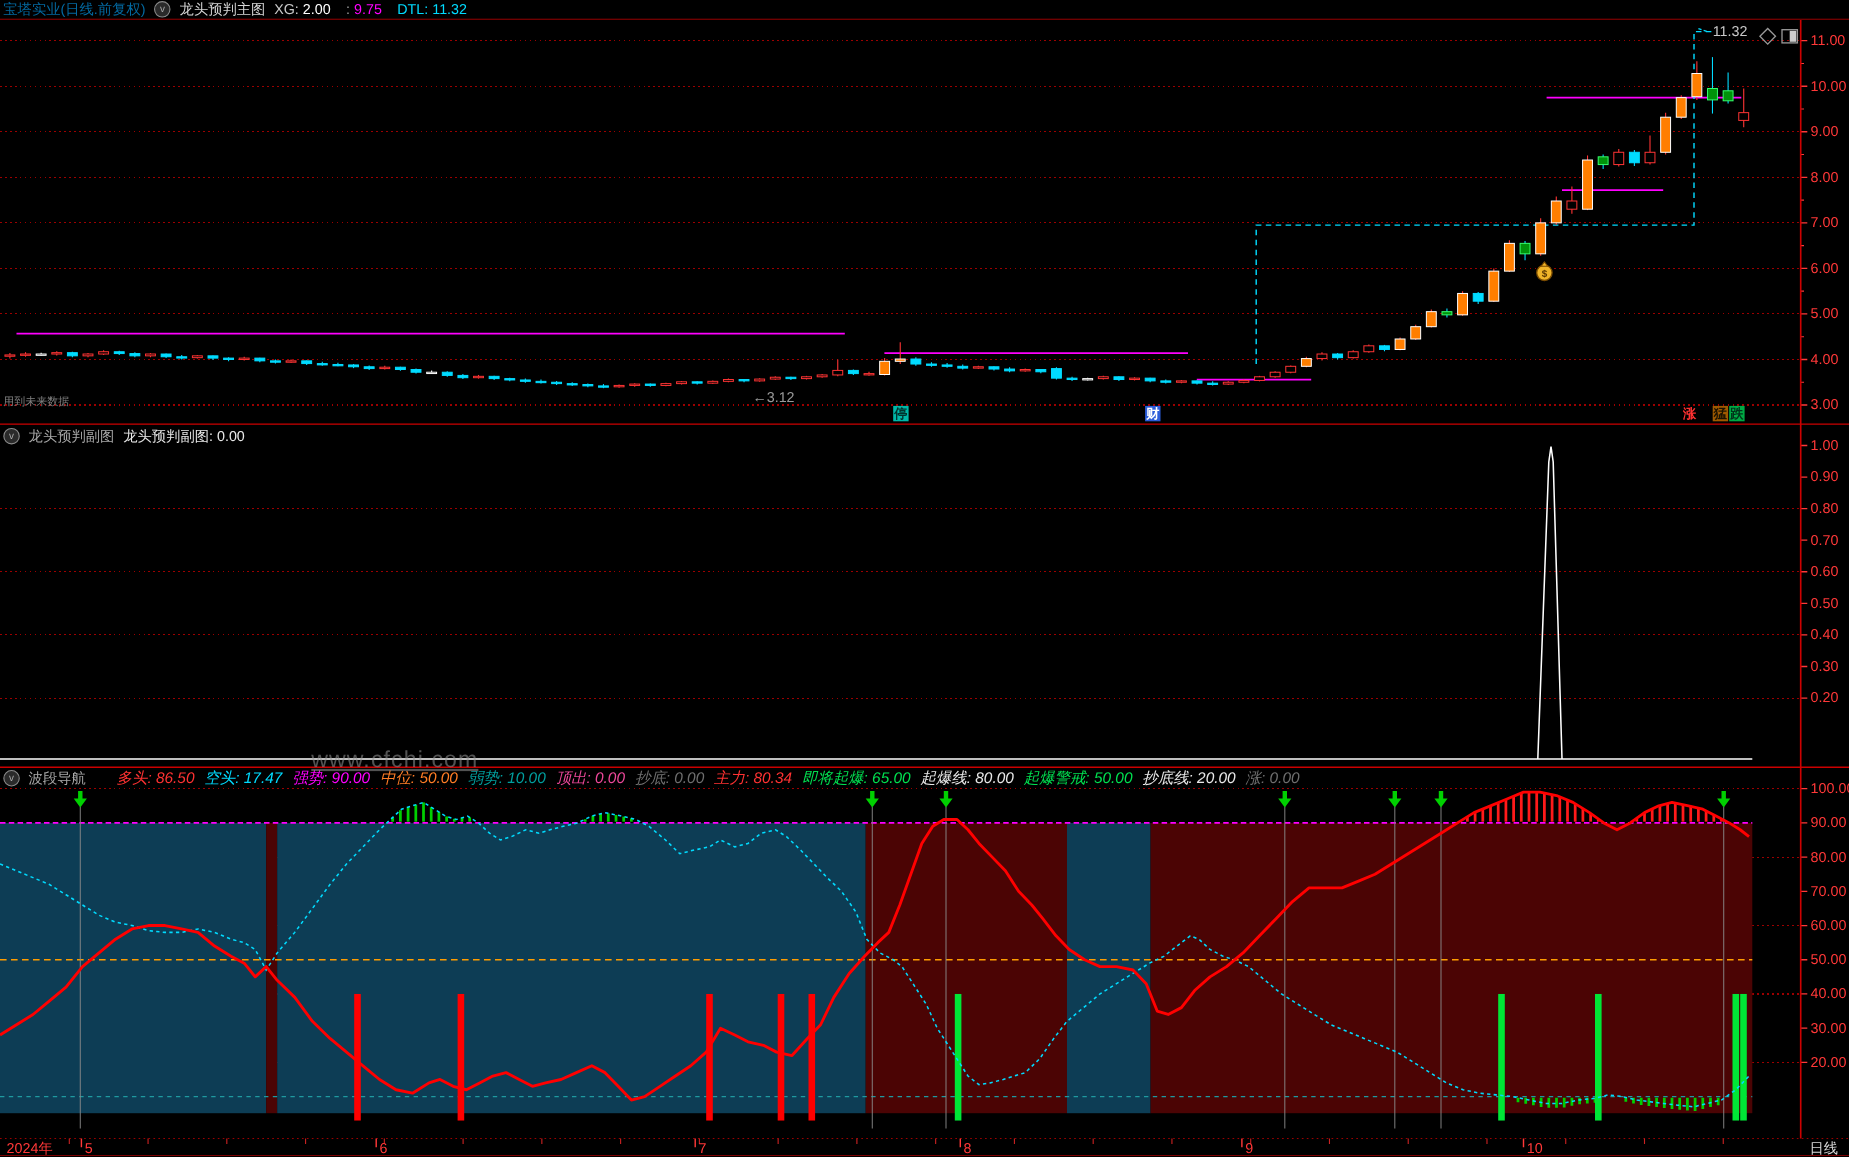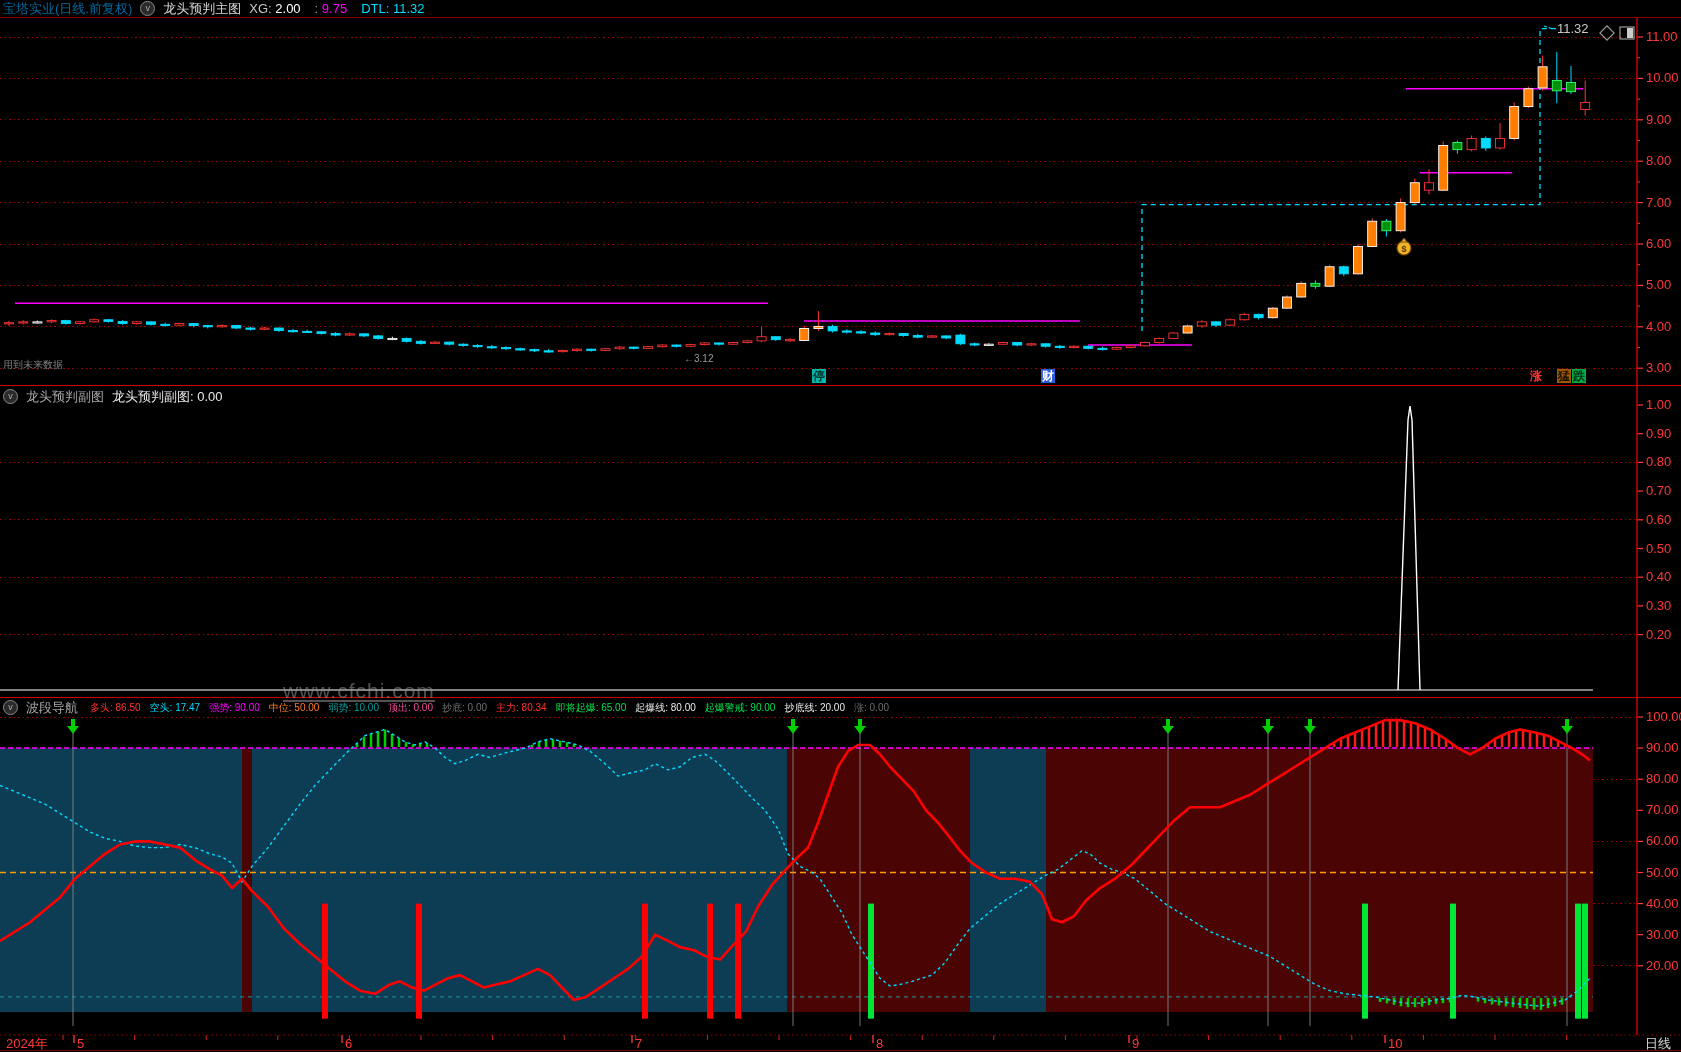--- a/index.html
+++ b/index.html
@@ -5,21 +5,21 @@
   html,body{margin:0;padding:0;background:#000;}
   #screen{position:relative;width:1681px;height:1052px;background:#000;overflow:hidden;
           font-family:"Liberation Sans","DejaVu Sans",sans-serif;}
   #chart{position:absolute;left:0;top:0;z-index:1;}
   .hdr{position:absolute;left:0;z-index:3;display:flex;align-items:center;gap:8px;
        font-size:13px;line-height:17px;white-space:nowrap;}
   #topbar{top:0;height:17px;width:100%;background:#000;border-bottom:1px solid #8b0000;padding-left:3px;}
   .circ{display:inline-flex;align-items:center;justify-content:center;width:13px;height:13px;
         border:1px solid #8a8a8a;border-radius:50%;color:#aaa;font-size:9px;background:#2a2a2a;}
   #watermark{position:absolute;z-index:4;color:rgba(150,150,150,.55);font-size:21px;letter-spacing:1px;}
-  .metric{margin-right:9px;font-size:10px;}
+  .metric{margin-right:9px;font-size:14px;font-style:italic;}
   #p3-metrics{display:flex;align-items:center;}
 </style>
 </head>
 <body>
 
 <div id="screen">
   <svg id="chart" width="1681" height="1052">
       <g>
         <line x1="0" y1="368.2" x2="1637" y2="368.2" stroke="#9b0000" stroke-dasharray="1.5 3" shape-rendering="crispEdges"></line>
         <line x1="0" y1="326.79999999999995" x2="1637" y2="326.79999999999995" stroke="#9b0000" stroke-dasharray="1.5 3" shape-rendering="crispEdges"></line>
@@ -516,41 +516,41 @@
   <div class="hdr" style="top:388px;height:17px;padding-left:3px;">
     <span class="circ">v</span>
     <span style="color:#a8a8a8">龙头预判副图</span>
     <span style="color:#e8e8e8">
       <span>龙头预判副图:</span> <span>0.00</span>
     </span>
   </div>
 
   <div class="hdr" style="top:699px;height:17px;padding-left:3px;">
     <span class="circ">v</span>
-    <span style="color:#a8a8a8;margin-right:4px">波段导航</span>
+    <span style="color:#a8a8a8;margin-right:20px">波段导航</span>
     <span id="p3-metrics">
         <span class="metric" style="color: rgb(255, 50, 50);">多头: 86.50</span>
         <span class="metric" style="color: rgb(0, 219, 255);">空头: 17.47</span>
         <span class="metric" style="color: rgb(255, 0, 255);">强势: 90.00</span>
         <span class="metric" style="color: rgb(255, 125, 38);">中位: 50.00</span>
         <span class="metric" style="color: rgb(0, 158, 158);">弱势: 10.00</span>
         <span class="metric" style="color: #ec4899;">顶出: 0.00</span>
         <span class="metric" style="color: rgb(110, 110, 110);">抄底: 0.00</span>
         <span class="metric" style="color: rgb(255, 50, 50);">主力: 80.34</span>
         <span class="metric" style="color: rgb(0, 224, 80);">即将起爆: 65.00</span>
         <span class="metric" style="color: rgb(232, 232, 232);">起爆线: 80.00</span>
-        <span class="metric" style="color: rgb(0, 224, 80);">起爆警戒: 90.00</span>
+        <span class="metric" style="color: rgb(0, 224, 80);">起爆警戒: 50.00</span>
         <span class="metric" style="color: rgb(232, 232, 232);">抄底线: 20.00</span>
         <span class="metric" style="color: rgb(110, 110, 110);">涨: 0.00</span>
       </span>
   </div>
 
   <div id="watermark" style="left:283px;top:679px;text-decoration:underline;">www.cfchi.com</div>
   <div id="overlays">
       <div style="position: absolute; left: 812px; top: 369px; font-size: 12px; line-height: 14px; font-weight: bold; z-index: 3; color: rgb(0, 51, 46); background: rgb(0, 184, 169); padding: 0px 1px;">停</div>
       <div style="position: absolute; left: 1041px; top: 369px; font-size: 12px; line-height: 14px; font-weight: bold; z-index: 3; color: rgb(255, 255, 255); background: rgb(43, 92, 217); padding: 0px 1px;">财</div>
       <div style="position: absolute; left: 1529px; top: 369px; font-size: 12px; line-height: 14px; font-weight: bold; z-index: 3; color: rgb(255, 50, 50); background: transparent; padding: 0px 1px;">涨</div>
       <div style="position: absolute; left: 1557px; top: 369px; font-size: 12px; line-height: 14px; font-weight: bold; z-index: 3; color: rgb(26, 18, 0); background: rgb(160, 90, 0); padding: 0px 1px;">猛</div>
       <div style="position: absolute; left: 1572px; top: 369px; font-size: 12px; line-height: 14px; font-weight: bold; z-index: 3; color: rgb(0, 51, 26); background: rgb(0, 170, 68); padding: 0px 1px;">跌</div>
       <div style="position: absolute; left: 3px; top: 358px; color: rgb(128, 128, 128); font-size: 10px; z-index: 3;">用到未来数据</div>
-      <div style="position: absolute; left: 684px; top: 353px; color: rgb(154, 154, 154); font-size: 10px; z-index: 3;">←3.12</div>
+      <div style="position: absolute; left: 684px; top: 353px; color: rgb(154, 154, 154); font-size: 13px; z-index: 3;">←3.12</div>
     </div>
 </div>
 
 </body></html>

